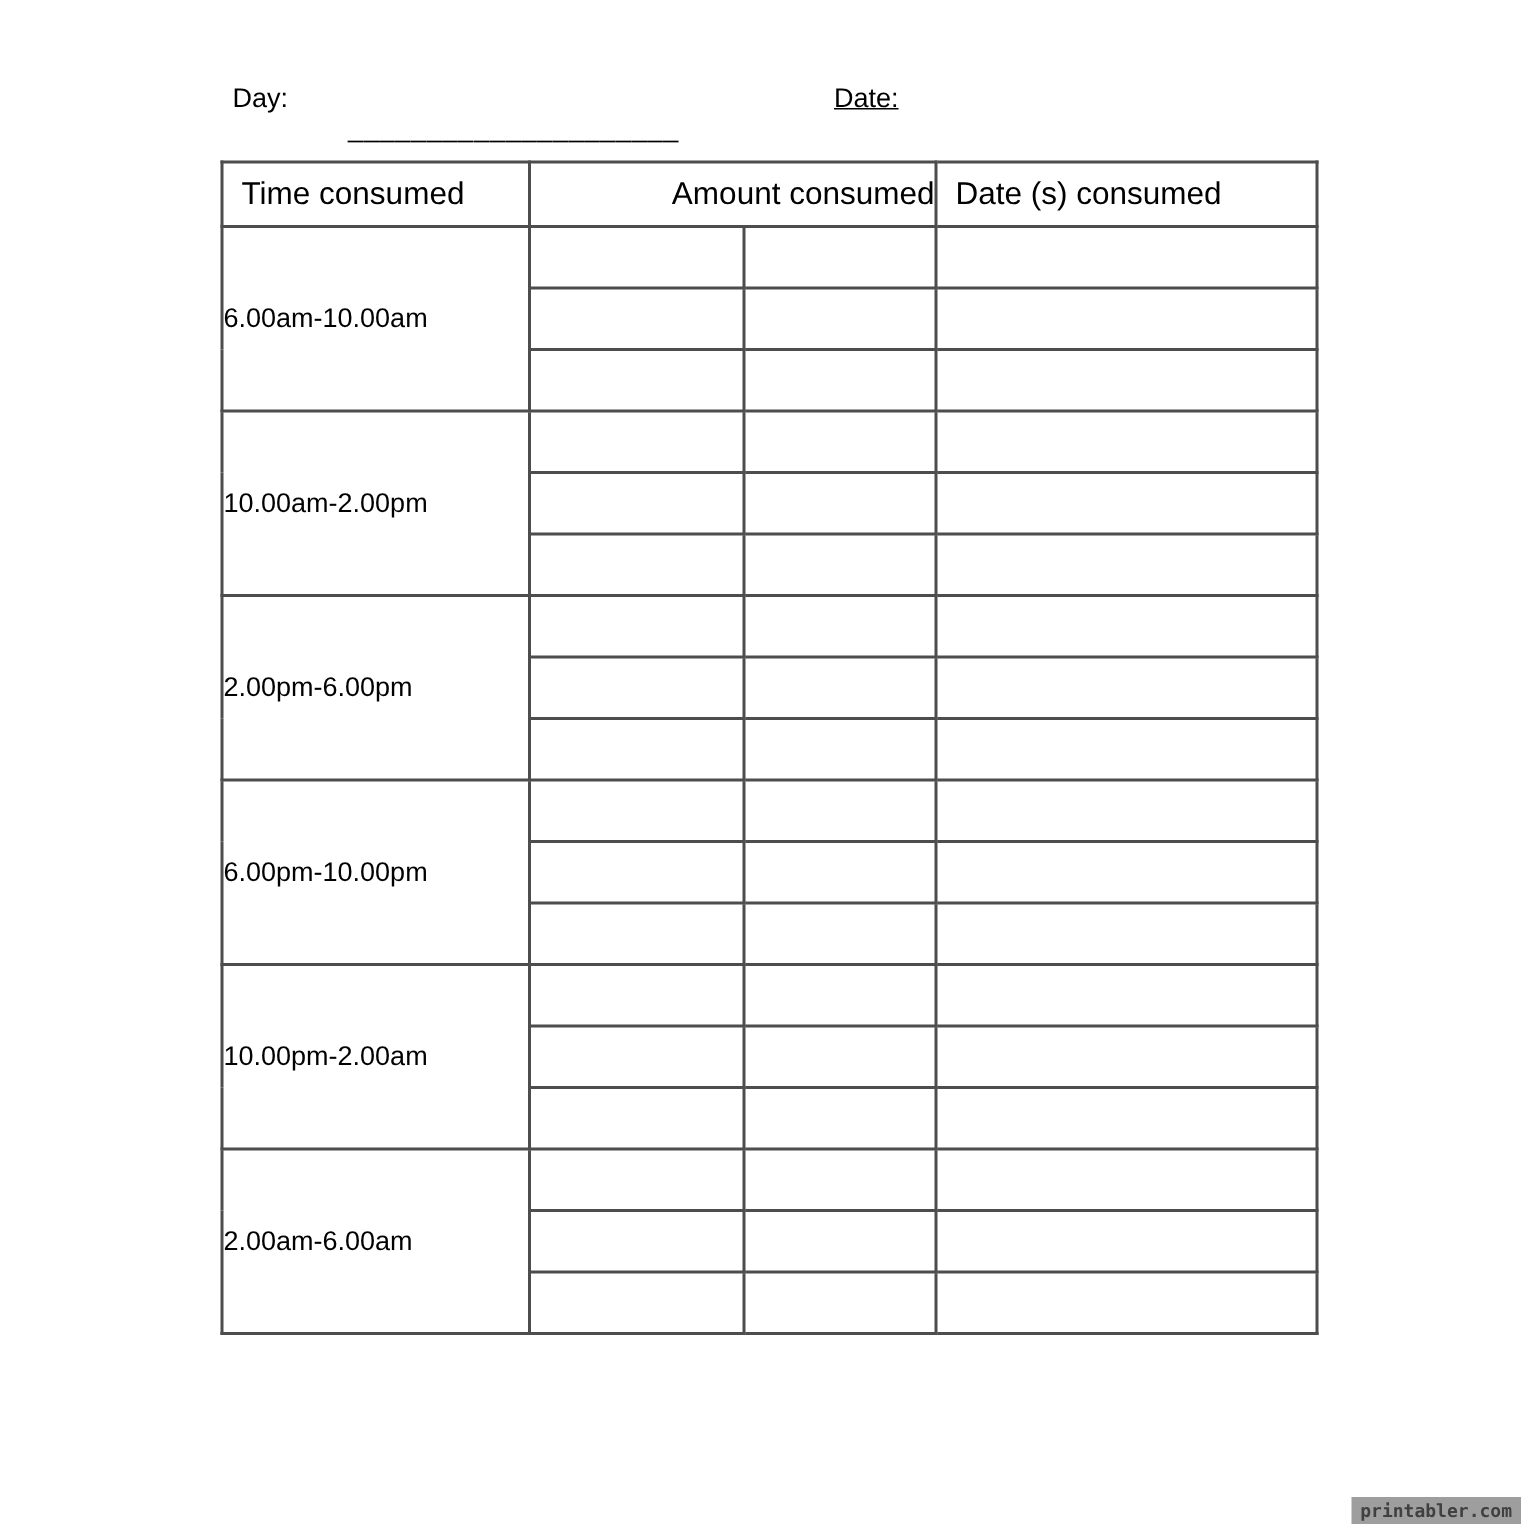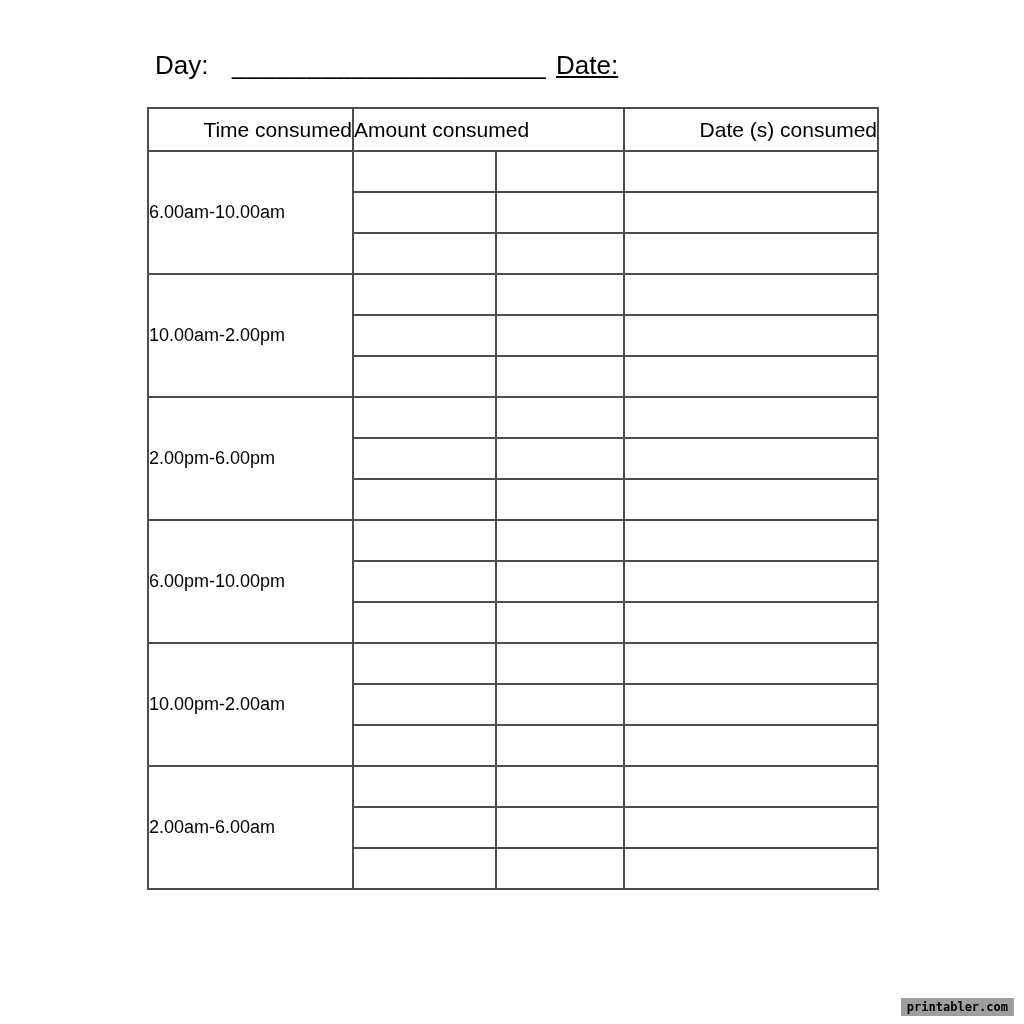--- a/index.html
+++ b/index.html
@@ -12,52 +12,52 @@
     overflow: hidden;
   }
   .page {
     position: relative;
     width: 1024px; height: 1024px;
     background: #ffffff;
   }
   .top-line { position: absolute; top: 48px; left: 0; width: 1024px; height: 40px; }
   .top-line span {
     position: absolute;
-    font-size: 26px;
+    font-size: 18px;
     line-height: 34px;
     white-space: pre;
     color: #000000;
   }
   .day-label   { left: 155px; }
-  .day-blank   { left: 232px; letter-spacing: 0.5px; }
+  .day-blank   { left: 232px; letter-spacing: 0.5px; margin-top: 20px; }
   .date-label  { left: 556px; text-decoration: underline; }
   .date-blank  { left: 636px; letter-spacing: 0.5px; }
 
   table.food-log {
     position: absolute;
     left: 147px; top: 107px;
     border-collapse: collapse;
     table-layout: fixed;
     width: 730px;
   }
   table.food-log th,
   table.food-log td {
     border: 2px solid #4d4d4d;
     padding: 0;
     background: #ffffff;
   }
   table.food-log th {
     height: 43px;
     font-size: 21px;
     font-weight: normal;
-    text-align: right;
+    text-align: left;
     padding-left: 12px;
     white-space: nowrap;
   }
-  table.food-log th.center { text-align: left; padding-left: 0; }
+  table.food-log th.center { text-align: right; padding-left: 0; }
   table.food-log td { height: 41px; }
   td.time-cell {
     font-size: 18px;
     padding-left: 13px;
     vertical-align: middle;
     white-space: nowrap;
   }
   .watermark {
     position: absolute;
     right: 10px; bottom: 8px;
@@ -186,15 +186,15 @@
           <td></td>
         </tr>
         <tr>
           <td></td>
           <td></td>
           <td></td>
         </tr>
       </tbody>
   </table>
 
-  <div class="watermark" style="background: rgb(158, 158, 158); color: #000000;">printabler.com</div>
+  <div class="watermark" style="background: rgb(158, 158, 158); color: #404040;">printabler.com</div>
 
 </div>
 
 </body></html>

